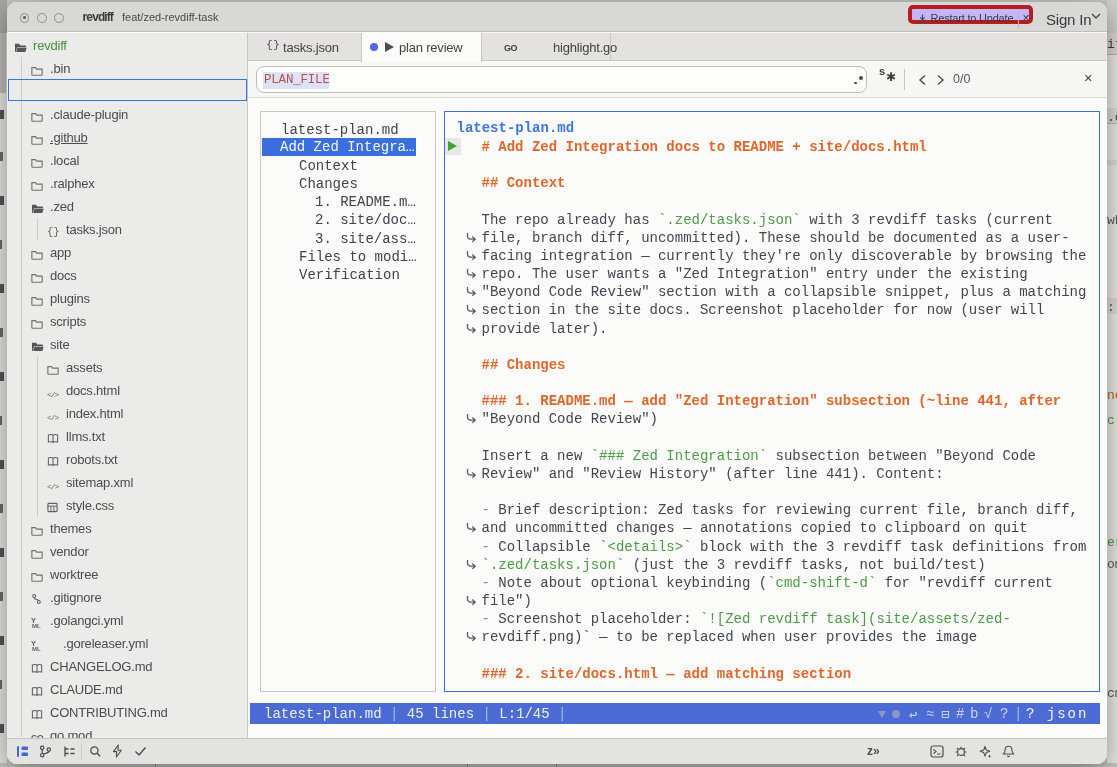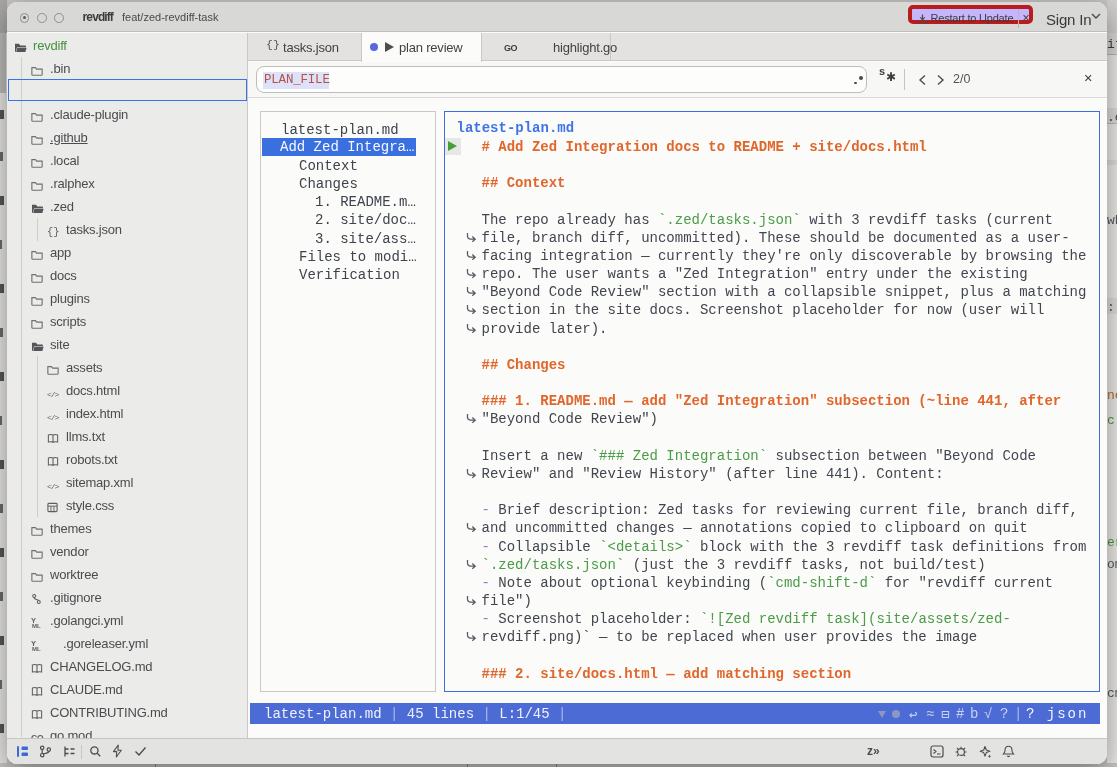--- a/index.html
+++ b/index.html
@@ -337,21 +337,21 @@
   </div>
   <span style="position:absolute;left:631px;top:3px;font-size:11px;font-weight:bold;color:#3e3e3c;">s</span>
   <span style="position:absolute;left:638px;top:8px;font-size:12px;color:#3e3e3c;">✱</span>
   <div style="position:absolute;left:656px;top:7px;width:1px;height:21px;background:#c5c4c2;"></div>
   <svg style="position:absolute;left:670px;top:12px" width="9" height="12" viewBox="0 0 9 12">
           <path d="M7 1.5 2 6l5 4.5" stroke="#4c4c4e" stroke-width="1.4" fill="none"></path>
         </svg>
   <svg style="position:absolute;left:688px;top:12px" width="9" height="12" viewBox="0 0 9 12">
           <path d="M2 1.5 7 6l-5 4.5" stroke="#4c4c4e" stroke-width="1.4" fill="none"></path>
         </svg>
-  <span style="position:absolute;left:705px;top:10px;font-size:12.5px;color:#55555a;">2/0</span>
+  <span style="position:absolute;left:705px;top:10px;font-size:12.5px;color:#55555a;">0/0</span>
   <span style="position:absolute;left:836px;top:8px;font-size:14.5px;color:#39393b;">×</span>
 </div>
 <div id="editor">
 <div id="outline">
   <div class="orow" style="top:8.5px;">
             <span style="position:absolute;left:19px;top:1px;">latest-plan.md</span>
           </div>
   <div class="orow" style="top:26.2px;background:#3a6fe0;color:#f8f9fd;height:17.5px;width:154px;">
             <span style="position:absolute;left:18px;top:1px;">Add Zed Integra…</span>
           </div>

